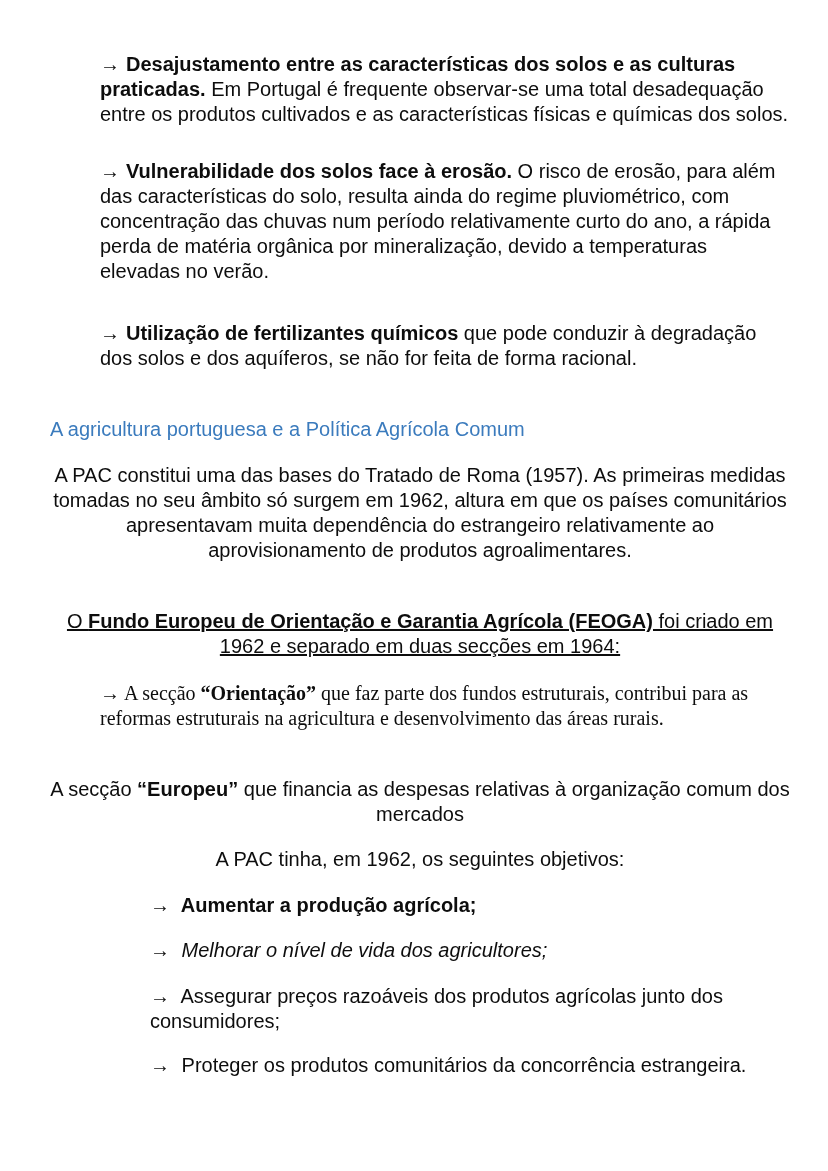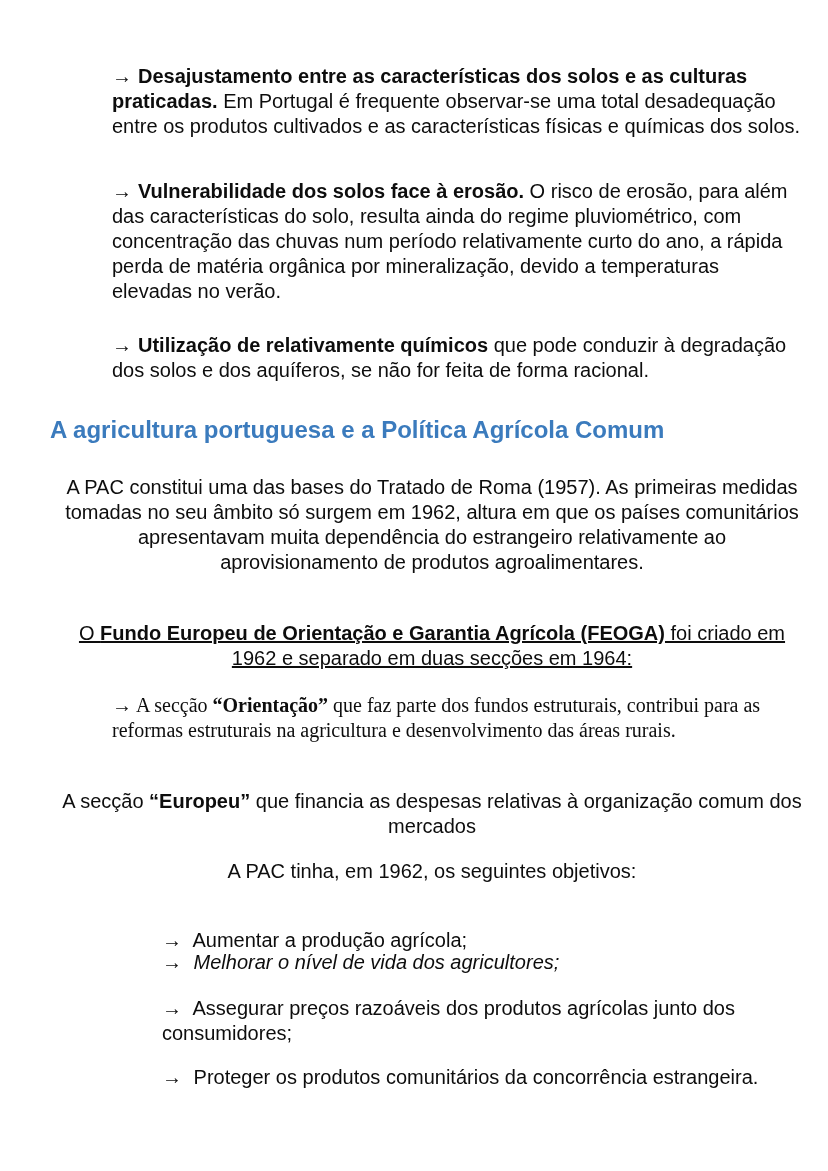--- a/index.html
+++ b/index.html
@@ -18,74 +18,74 @@
       line-height: 25px;
     }
     .page {
       position: absolute;
       left: 0;
       top: 0;
       width: 828px;
     }
     .p {
       position: absolute;
-      margin: 12px;
+      margin: 0;
     }
     .indent1 { left: 100px; width: 690px; }
     .indent0 { left: 50px; width: 740px; text-align: center; }
     .indent2 { left: 150px; width: 620px; }
     b { font-weight: bold; }
     .arrow { margin-right: 6px; }
     .heading {
       position: absolute;
       left: 50px;
       top: 417px;
       margin: 0;
-      font-size: 24px;
+      font-size: 20px;
       line-height: 25px;
-      font-weight: bold;
+      font-weight: normal;
       color: #3b7bbd;
     }
   </style>
 </head>
 <body>
 
 <div class="page">
 
   <p class="p indent1" style="top:52px;">
     <span class="arrow">→</span><b>Desajustamento entre as características dos solos e as culturas praticadas.</b><span> Em Portugal é frequente observar-se uma total desadequação entre os produtos cultivados e as características físicas e químicas dos solos.</span>
   </p>
 
-  <p class="p indent1" style="top:167px;">
+  <p class="p indent1" style="top:159px;">
     <span class="arrow">→</span><b>Vulnerabilidade dos solos face à erosão.</b><span> O risco de erosão, para além das características do solo, resulta ainda do regime pluviométrico, com concentração das chuvas num período relativamente curto do ano, a rápida perda de matéria orgânica por mineralização, devido a temperaturas elevadas no verão.</span>
   </p>
 
   <p class="p indent1" style="top:321px;">
-    <span class="arrow">→</span><b>Utilização de relativamente químicos</b><span> que pode conduzir à degradação dos solos e dos aquíferos, se não for feita de forma racional.</span>
+    <span class="arrow">→</span><b>Utilização de fertilizantes químicos</b><span> que pode conduzir à degradação dos solos e dos aquíferos, se não for feita de forma racional.</span>
   </p>
 
   <h2 class="heading">A agricultura portuguesa e a Política Agrícola Comum</h2>
 
   <p class="p indent0" style="top:463px;">A PAC constitui uma das bases do Tratado de Roma (1957). As primeiras medidas tomadas no seu âmbito só surgem em 1962, altura em que os países comunitários apresentavam muita dependência do estrangeiro relativamente ao aprovisionamento de produtos agroalimentares.</p>
 
   <p class="p indent0" style="top:609px;text-decoration:underline;">
     <span>O </span><b>Fundo Europeu de Orientação e Garantia Agrícola (FEOGA)</b><span> foi criado em 1962 e separado em duas secções em 1964:</span>
   </p>
 
   <p class="p indent1" style="top:681px;font-family:Liberation Serif, serif;">
     <span>→</span><span> A secção </span><b>“Orientação”</b><span> que faz parte dos fundos estruturais, contribui para as reformas estruturais na agricultura e desenvolvimento das áreas rurais.</span>
   </p>
 
   <p class="p indent0" style="top:777px;">
     <span>A secção </span><b>“Europeu”</b><span> que financia as despesas relativas à organização comum dos mercados</span>
   </p>
 
   <p class="p indent0" style="top:847px;">A PAC tinha, em 1962, os seguintes objetivos:</p>
 
-  <p class="p indent2" style="top:916px;">
+  <p class="p indent2" style="top:893px;font-weight:bold;">
     <span class="arrow">→</span> <span>Aumentar a produção agrícola;</span>
   </p>
 
   <p class="p indent2" style="top:938px;font-style:italic;">
     <span class="arrow">→</span> <span>Melhorar o nível de vida dos agricultores;</span>
   </p>
 
   <p class="p indent2" style="top:984px;">
     <span class="arrow">→</span> <span>Assegurar preços razoáveis dos produtos agrícolas junto dos consumidores;</span>
   </p>

